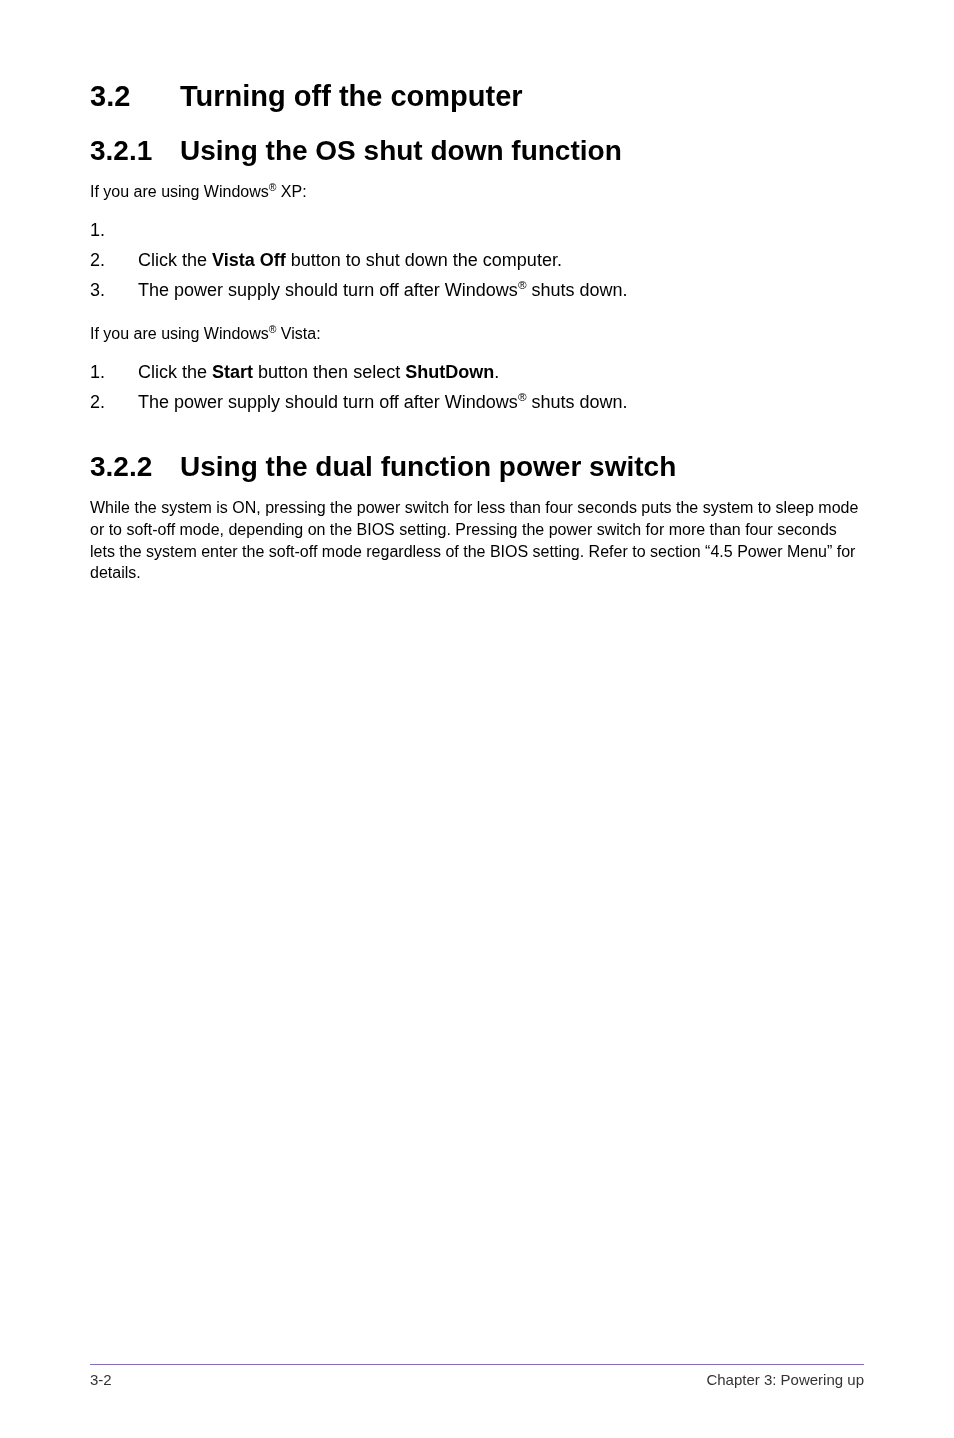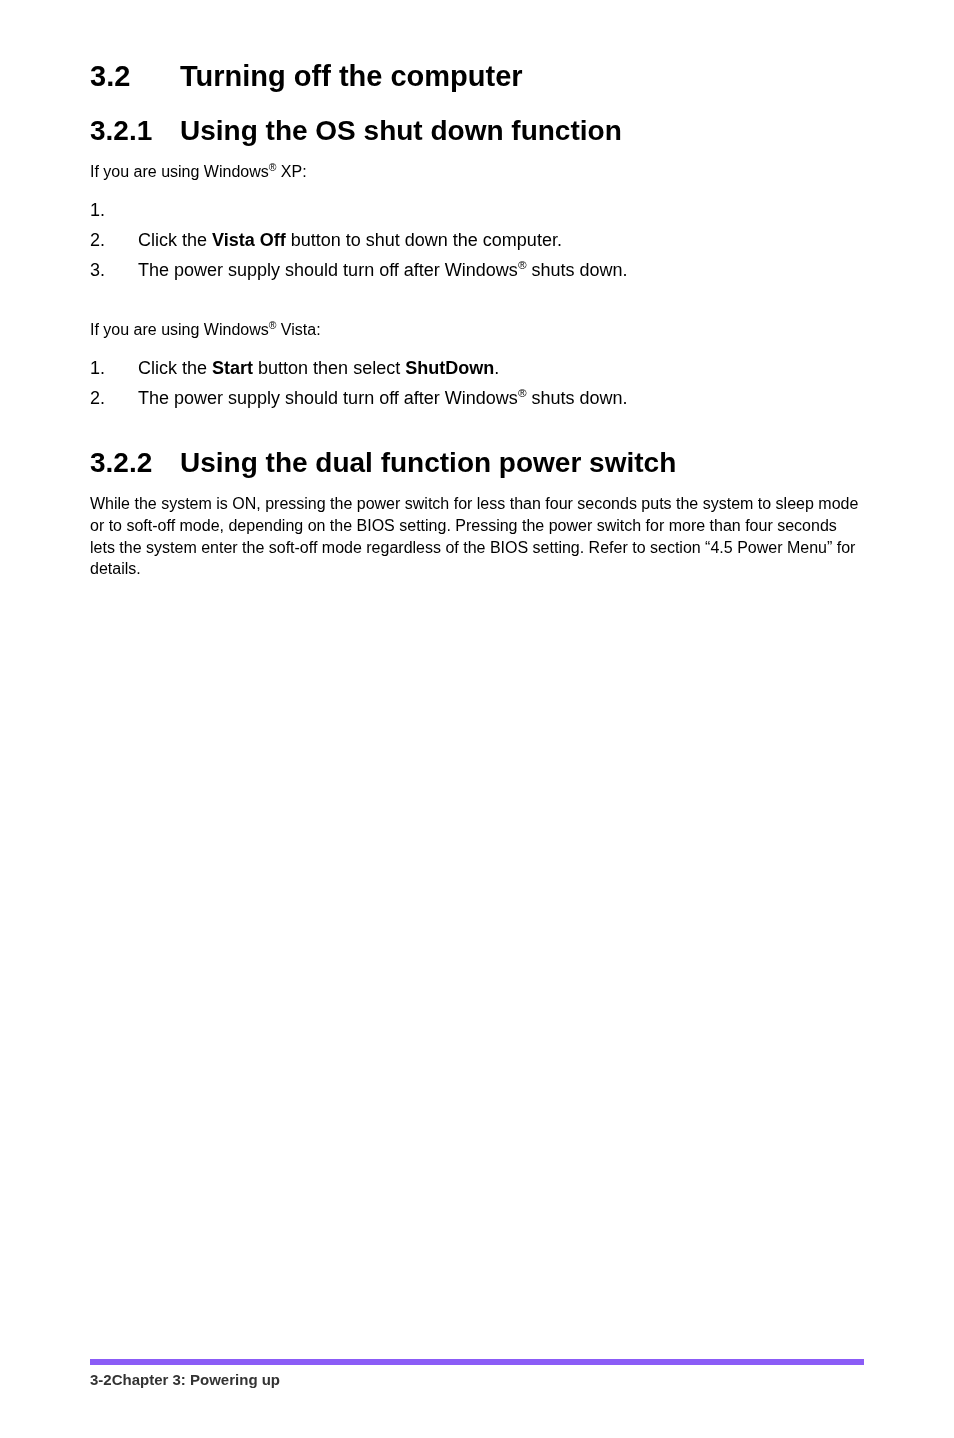--- a/index.html
+++ b/index.html
@@ -6,21 +6,21 @@
     margin: 0;
     padding: 0;
     font-family: Arial, Helvetica, sans-serif;
     color: #000;
     background: #fff;
   }
   .page {
     width: 954px;
     height: 1438px;
     box-sizing: border-box;
-    padding: 60px 90px 50px 90px;
+    padding: 80px 90px 50px 90px;
     position: relative;
   }
   h1 {
     font-family: Verdana, Arial, sans-serif;
     font-size: 29px;
     font-weight: bold;
     margin: 0 0 22px 0;
   }
   h1 .secnum {
     display: inline-block;
@@ -62,26 +62,26 @@
     vertical-align: super;
   }
   .sec-block {
     margin-top: 36px;
   }
   .footer {
     position: absolute;
     bottom: 50px;
     left: 90px;
     right: 90px;
-    border-top: 6px solid #8b5cf6;
+    border-top: 1px solid #8b5cf6;
     padding-top: 6px;
     display: flex;
+    justify-content: space-between;
     font-size: 15px;
     color: #333;
-    font-weight: bold;
   }
   .b { font-weight: bold; }
 </style>
 </head>
 <body>
 
 <div class="page">
   <h1>
     <span class="secnum">3.2</span><span>Turning off the computer</span>
   </h1>
@@ -101,21 +101,21 @@
       <li>
         <span class="num">2.</span>
         <span>Click the <span class="b">Vista Off</span> button to shut down the computer.</span>
       </li>
       <li>
         <span class="num">3.</span>
         <span>The power supply should turn off after Windows<sup>®</sup> shuts down.</span>
       </li>
     </ol>
 
-  <p class="body" style="margin-top:36px;">
+  <p class="body" style="margin-top:20px;">
     <span>If you are using Windows</span><sup>®</sup><span> Vista:</span>
   </p>
 
   <ol class="steps" id="steps-vista">
       <li>
         <span class="num">1.</span>
         <span>Click the <span class="b">Start</span> button then select <span class="b">ShutDown</span>.</span>
       </li>
       <li>
         <span class="num">2.</span>

